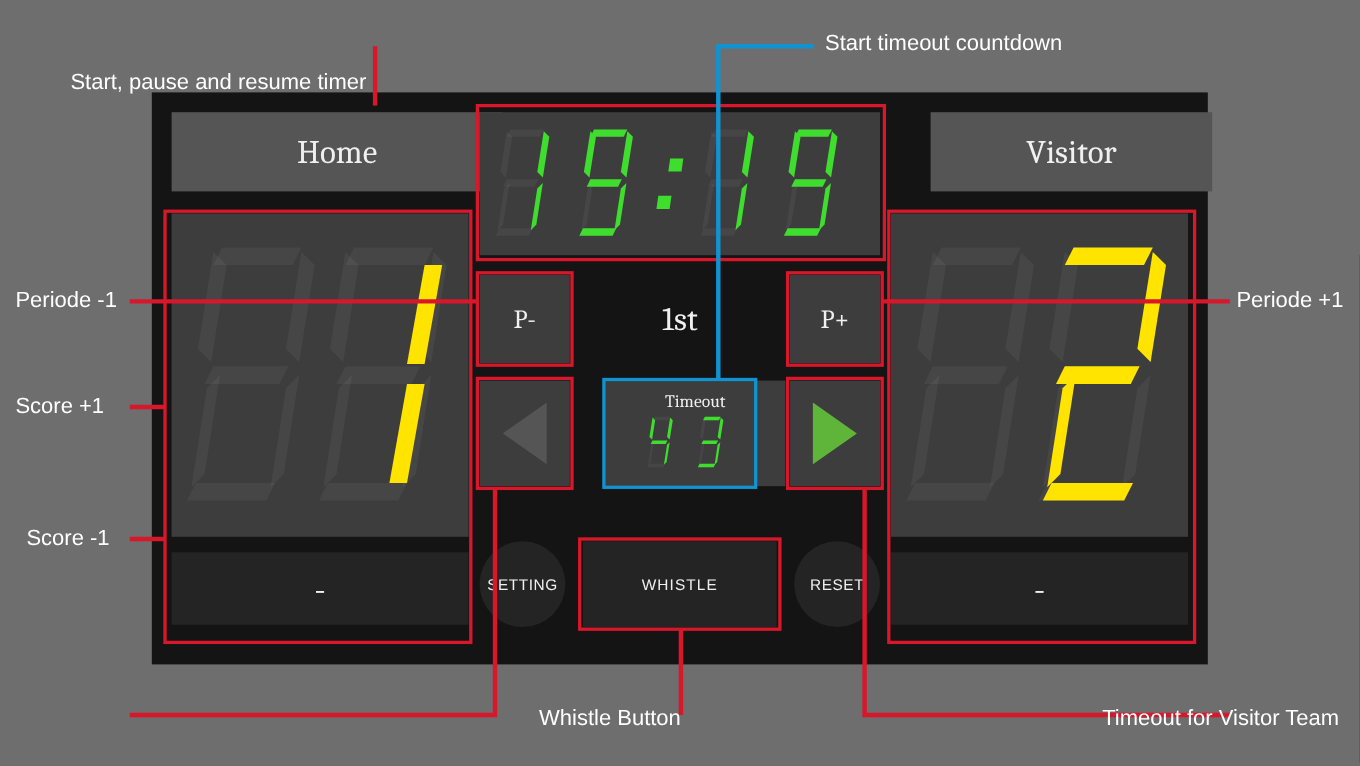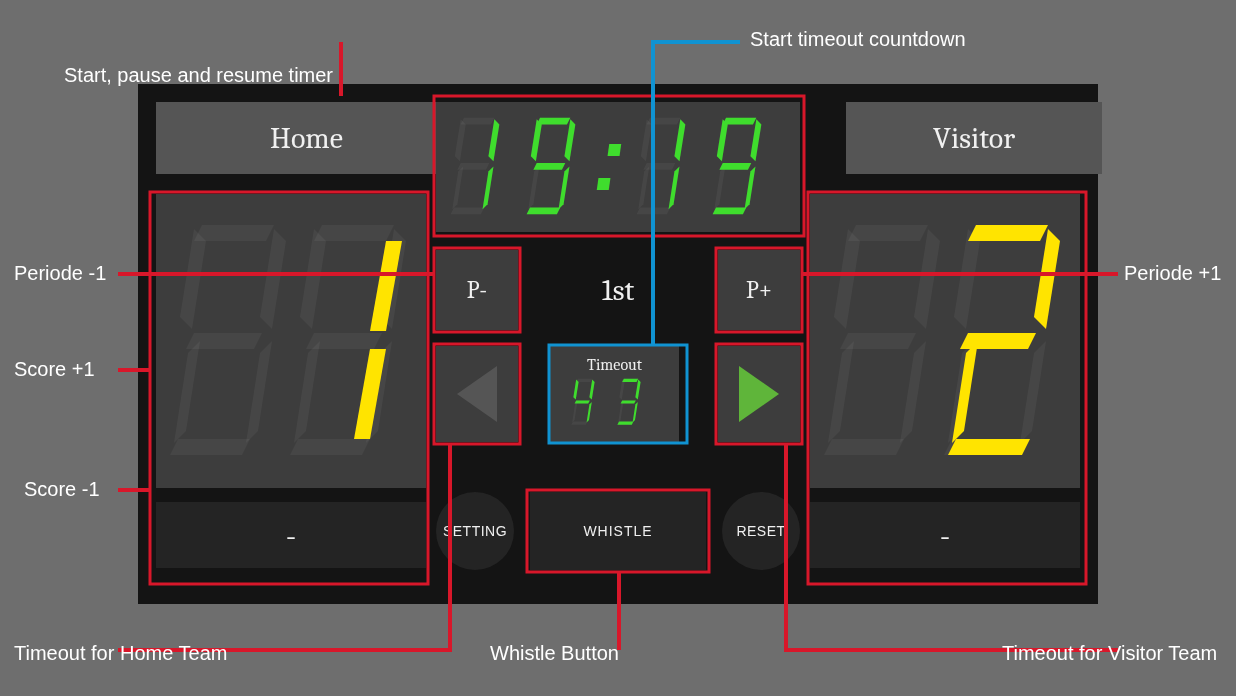--- a/index.html
+++ b/index.html
@@ -118,21 +118,21 @@
   #arrow-right { left: 580px; top: 262px; width: 82px; height: 96px; background: var(--panel-bg); display:flex;align-items:center;justify-content:center;}
   .arrow-left-shape, .arrow-right-shape {
     width: 0; height: 0;
     border-top: 28px solid transparent;
     border-bottom: 28px solid transparent;
   }
   .arrow-left-shape { border-right: 40px solid #555; }
   .arrow-right-shape{ border-left:  40px solid #5fb53a; }
 
   #timeout-cell {
-    left: 412px; top: 262px; width: 129px; height: 96px;
+    left: 412px; top: 262px; width: 164px; height: 96px;
     background: var(--panel-bg);
     display: flex; flex-direction: column; align-items: center; justify-content: center;
     gap: 2px;
   }
   #timeout-cell .lab {
     color: var(--text-white);
     font-family: var(--text-serif);
     font-size: 16px;
   }
 
@@ -384,17 +384,16 @@
       <polyline points="740,42 653,42 653,345"></polyline>
     </g>
   </svg>
 
   <div class="anno-label" style="left:64px;  top:28px;margin-top:36px;">Start, pause and resume timer</div>
   <div class="anno-label" style="left:750px; top:28px;">Start timeout countdown</div>
   <div class="anno-label" style="left:14px;  top:262px;">Periode -1</div>
   <div class="anno-label" style="left:1124px;top:262px;">Periode +1</div>
   <div class="anno-label" style="left:14px;  top:358px;">Score +1</div>
   <div class="anno-label" style="left:24px;  top:478px;">Score -1</div>
-  <div class="anno-label" style="left:14px;  top:642px;">Timeout for Home Team</div>
   <div class="anno-label" style="left:490px; top:642px;">Whistle Button</div>
   <div class="anno-label" style="left:978px; top:642px;margin-left:24px;">Timeout for Visitor Team</div>
 
 </div>
 
 </body></html>

